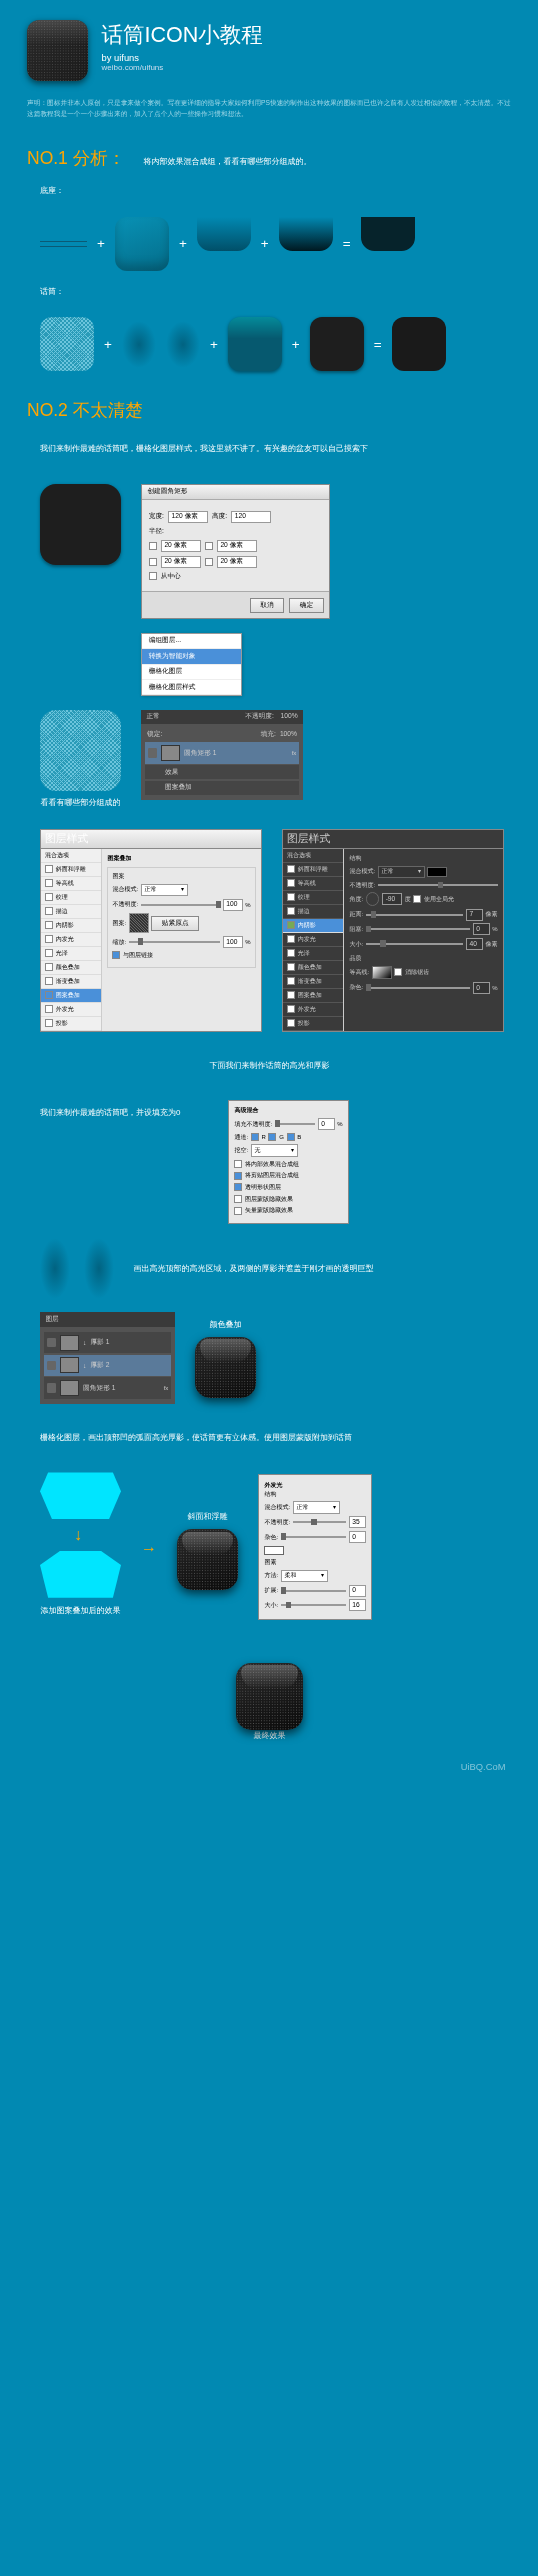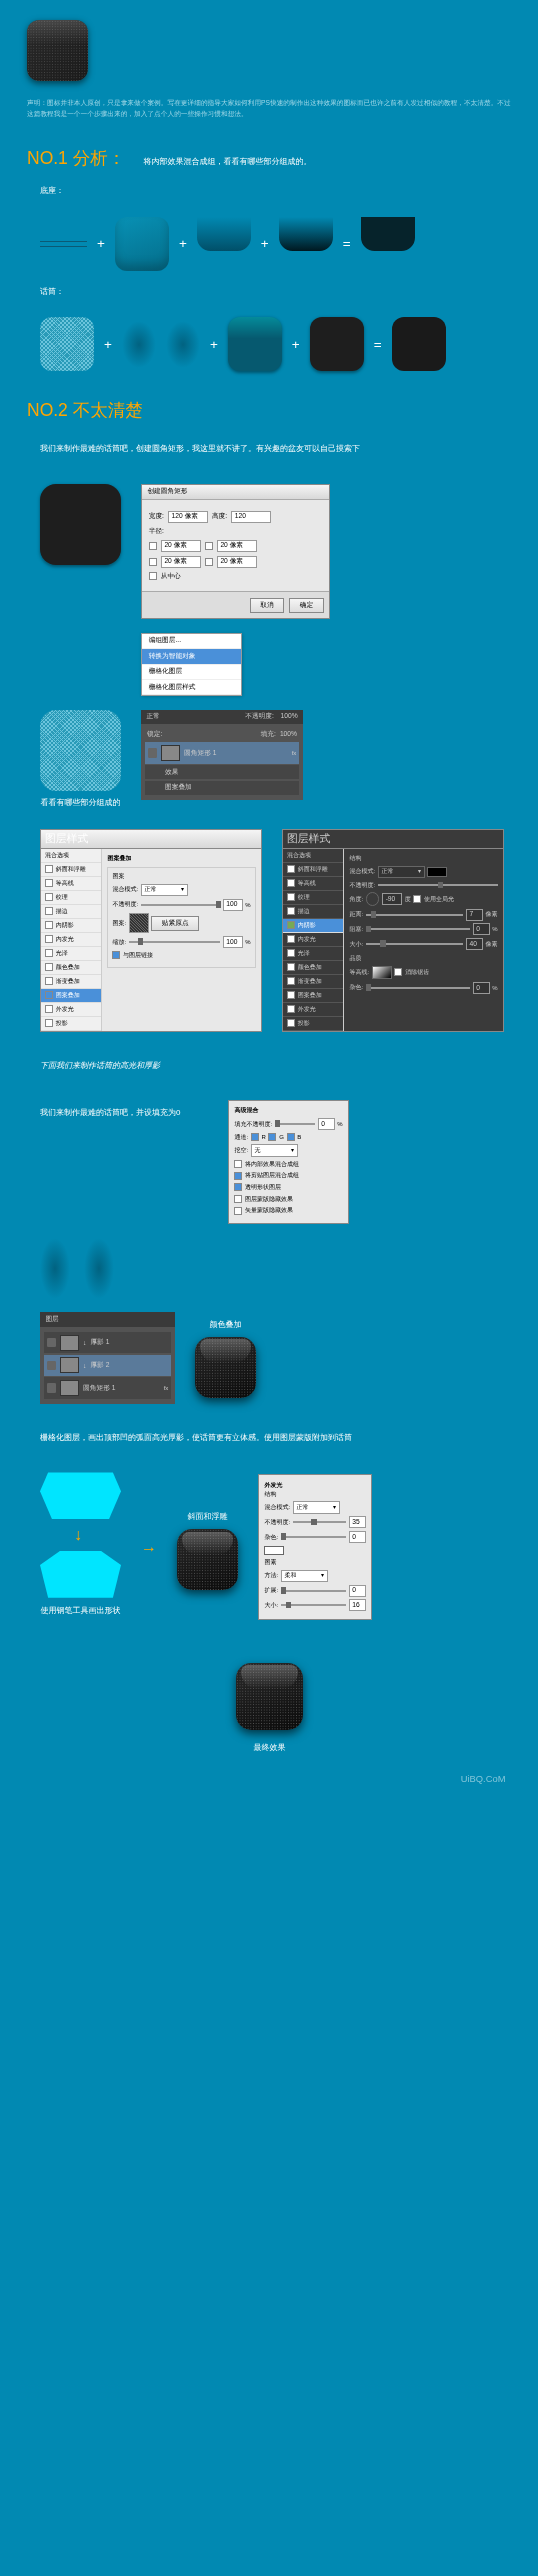--- a/index.html
+++ b/index.html
@@ -73,20 +73,25 @@
 .final-icon::after { content: ''; position: absolute; top: 2.7px; left: 5.4px; right: 5.4px; height: 23.6px; background: linear-gradient(180deg, rgba(255,255,255,0.25), transparent); border-radius: 10.8px 10.8px 27px 27px; }
 .watermark { position: absolute; right: 13.5px; color: rgba(255,255,255,0.5); font-size: 9.4px; font-family: Arial; }
 .small-dialog { background: #e8e8e8; border: 0.7px solid #888; font-size: 6px; color: #000; padding: 5.4px; width: 121px; }
 .select-box { border: 0.7px solid #999; background: #fff; padding: 0.7px 2.7px; font-size: 6px; width: 47px; display: inline-flex; justify-content: space-between; }
 </style>
 </head>
 <body>
 
 <div class="header">
   <div class="header-icon"></div>
+  <div class="header-text">
+    <h1 class="title">话筒ICON小教程</h1>
+    <div class="byline">by uifuns</div>
+    <div class="weibo">weibo.com/uifuns</div>
+  </div>
 </div>
 
 <div class="disclaimer">声明：图标并非本人原创，只是拿来做个案例。写在更详细的指导大家如何利用PS快速的制作出这种效果的图标而已也许之前有人发过相似的教程，不太清楚。不过这篇教程我是一个一个步骤出来的，加入了点个人的一些操作习惯和想法。</div>
 
 <h2 class="section-title">
   <span>NO.1  分析：</span>
   <span class="section-desc">将内部效果混合成组，看看有哪些部分组成的。</span>
 </h2>
 
 <div class="content">
@@ -120,21 +125,21 @@
     <span class="plus">+</span>
     <div class="dark-square" style="background:linear-gradient(180deg,rgba(0,255,255,0.3),transparent 40%),#06596f;"></div>
     <span class="plus">+</span>
     <div class="dark-square"></div>
     <span class="equals">=</span>
     <div class="dark-mesh"></div>
   </div>
 </div>
 
 <h2 class="section-title">NO.2 不太清楚</h2>
-<div class="desc-text">我们来制作最难的话筒吧，创建圆角矩形，我这里就不讲了。有兴趣的盆友可以自己摸索下</div>
+<div class="desc-text">我们来制作最难的话筒吧，栅格化图层样式，我这里就不讲了。有兴趣的盆友可以自己摸索下</div>
 
 <div class="step-row">
   <div class="dark-square" style="width:81px;height:81px;border-radius:16px;"></div>
   <div>
     <div class="dialog" style="width:189px;">
       <div class="dialog-title">创建圆角矩形</div>
       <div class="dialog-body">
         <div class="dialog-row">
           <span>宽度:</span>
           <span class="dialog-input">120 像素</span>
@@ -424,21 +429,21 @@
               <div class="slider-thumb" style="left:0;"></div>
             </div>
             <span class="dialog-input" style="width:17px;background:#333;color:#ccc;">0</span>
             <span>%</span>
           </div>
       </div>
     </div>
   </div>
 </div>
 
-<div class="desc-text" style="text-align:left;font-style:italic;">下面我们来制作话筒的高光和厚影</div>
+<div class="desc-text" style="text-align:center;">下面我们来制作话筒的高光和厚影</div>
 
 <div class="step-row">
   <div class="caption" style="text-align:left;flex:0 0 168px;">我们来制作最难的话筒吧，并设填充为0</div>
   <div class="small-dialog">
     <div style="font-weight:bold;margin-bottom:2.7px;">高级混合</div>
     <div class="slider-row">
         <span>填充不透明度:</span>
         <div class="slider-track">
           <div class="slider-thumb" style="left:0;"></div>
         </div>
@@ -482,20 +487,23 @@
         <span>矢量蒙版隐藏效果</span>
       </div>
   </div>
 </div>
 
 <div class="step-row" style="align-items:center;">
   <div style="display:flex;gap:13.5px;">
     <div class="shading" style="width:30px;height:61px;"></div>
     <div class="shading" style="width:30px;height:61px;"></div>
   </div>
+  <div style="flex:1;">
+    <div class="caption" style="text-align:left;">画出高光顶部的高光区域，及两侧的厚影并遮盖于刚才画的透明巨型</div>
+  </div>
 </div>
 
 <div class="step-row" style="align-items:flex-start;">
   <div class="layers-panel" style="width:135px;">
     <div class="layers-header">
         <span>图层</span>
       </div>
     <div class="layers-body">
       <div class="layers-row">
           <div class="eye-icon"></div>
@@ -523,21 +531,21 @@
   </div>
 </div>
 
 <div class="desc-text">栅格化图层，画出顶部凹的弧面高光厚影，使话筒更有立体感。使用图层蒙版附加到话筒</div>
 
 <div class="step-row" style="align-items:center;">
   <div>
     <div class="bright-shape top"></div>
     <span class="arrow-down" style="margin:6.7px 34px;">↓</span>
     <div class="bright-shape bottom"></div>
-    <div class="caption">使用钢笔工具画出形状</div>
+    <div class="caption">添加图案叠加后的效果</div>
   </div>
   <span class="arrow-right">→</span>
   <div>
     <div class="caption">斜面和浮雕</div>
     <div class="final-icon" style="width:61px;height:61px;"></div>
   </div>
   <div class="small-dialog" style="width:114px;">
     <div style="font-weight:bold;">外发光</div>
     <div>结构</div>
     <div class="slider-row">
@@ -584,17 +592,17 @@
         <div class="slider-track">
           <div class="slider-thumb" style="left:8%;"></div>
         </div>
         <span class="dialog-input" style="width:17px;">16</span>
       </div>
   </div>
 </div>
 
 <div class="final-icon-wrap">
   <div class="final-icon"></div>
-  <div class="caption" style="margin-top:12px;">最终效果</div>
+  <div class="caption" style="margin-top:0;">最终效果</div>
 </div>
 
 <div class="watermark" style="bottom:13.5px;position:relative;text-align:right;padding-right:20px;">UiBQ.CoM</div>
 
 
 </body></html>

